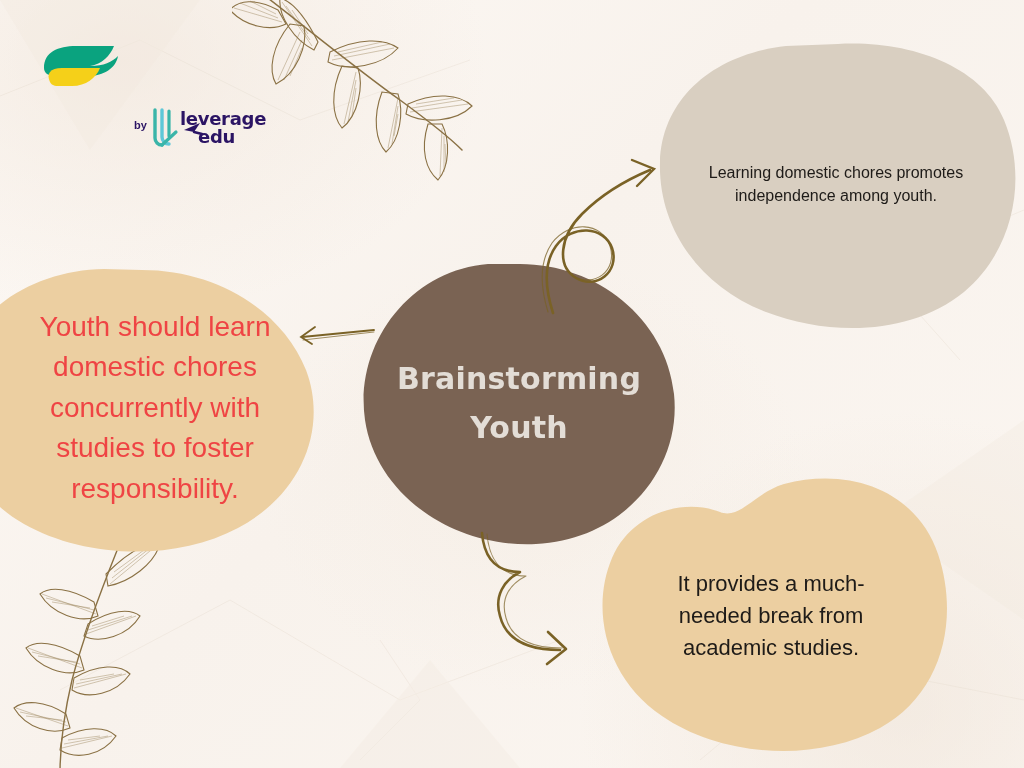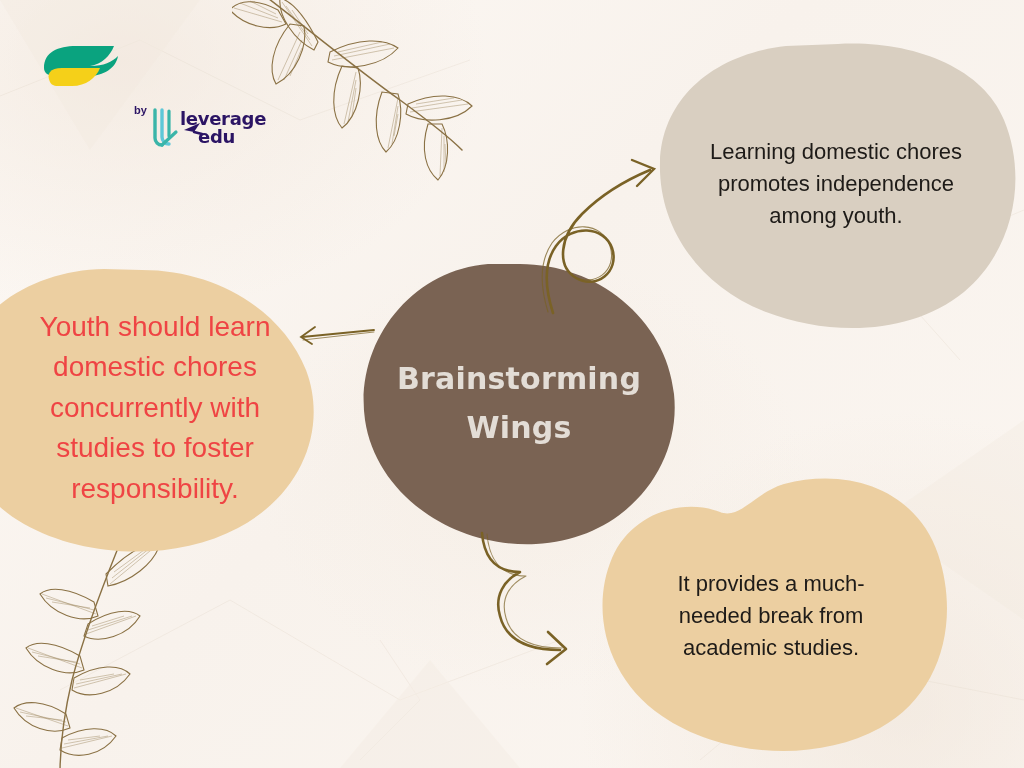--- a/index.html
+++ b/index.html
@@ -48,21 +48,21 @@
     font-size: 54px;
     font-weight: 700;
     letter-spacing: -1.5px;
     color: #3b0b98;
     line-height: 1;
     font-family: "DejaVu Sans", sans-serif;
   }
   #logo .by {
     position: absolute;
     left: 112px;
-    top: 80px;
+    top: 95px;
     font-size: 11px;
     font-weight: 700;
     color: #2b1464;
   }
   #logo .leverage {
     position: absolute;
     left: 158px;
     top: 86px;
     font-size: 18px;
     font-weight: 700;
@@ -93,21 +93,21 @@
     font-size: 30px;
     font-weight: 700;
     line-height: 1.62;
     letter-spacing: .2px;
     font-family: "DejaVu Sans", sans-serif;
   }
 
   #blob-topright { left: 652px; top: 36px; width: 368px; height: 296px; }
   #blob-topright .txt {
     color: #1e1b18;
-    font-size: 22px;
+    font-size: 16px;
     line-height: 1.45;
     width: 300px;
   }
 
   #blob-left { left: -34px; top: 266px; width: 360px; height: 286px; }
   #blob-left .txt {
     color: #ef4444;
     font-size: 28px;
     line-height: 1.45;
     width: 252px;
@@ -246,21 +246,21 @@
       <path d="M196 14 C266 -4 330 24 350 84 C372 150 354 224 292 258 C226 294 132 286 74 246 C18 208 2 140 24 88 C44 42 96 28 132 42 C152 50 168 22 196 14 Z" fill="#eccfa1"></path>
     </svg>
     <div class="txt">It provides a much-needed break from academic studies.</div>
   </div>
 
   <div class="blob" id="blob-center">
     <svg class="blob-svg" viewBox="0 0 318 284" preserveAspectRatio="none">
       <path d="M160 2 C236 2 306 56 314 132 C322 208 262 278 176 282 C92 286 16 232 5 158 C-6 82 50 8 128 2 Z" fill="#7a6353"></path>
     </svg>
     <div class="txt">Brainstorming
-Wings</div>
+Youth</div>
   </div>
 
   <svg id="arrows" viewBox="0 0 1024 768">
 
     <g stroke="#7a6226" fill="none" stroke-linecap="round">
       <path d="M553 313 C545 288 543 264 556 246 C572 224 604 226 612 248 C620 272 596 290 576 278 C556 266 560 236 582 214 C602 194 626 180 650 170" stroke-width="2.6"></path>
       <path d="M548 312 C540 286 539 262 552 243 C569 220 602 222 610 246 C618 271 594 288 573 276" stroke-width="1.1" opacity=".75"></path>
       <path d="M632 160 L654 169 L637 186" stroke-width="2.4"></path>
     </g>
 

